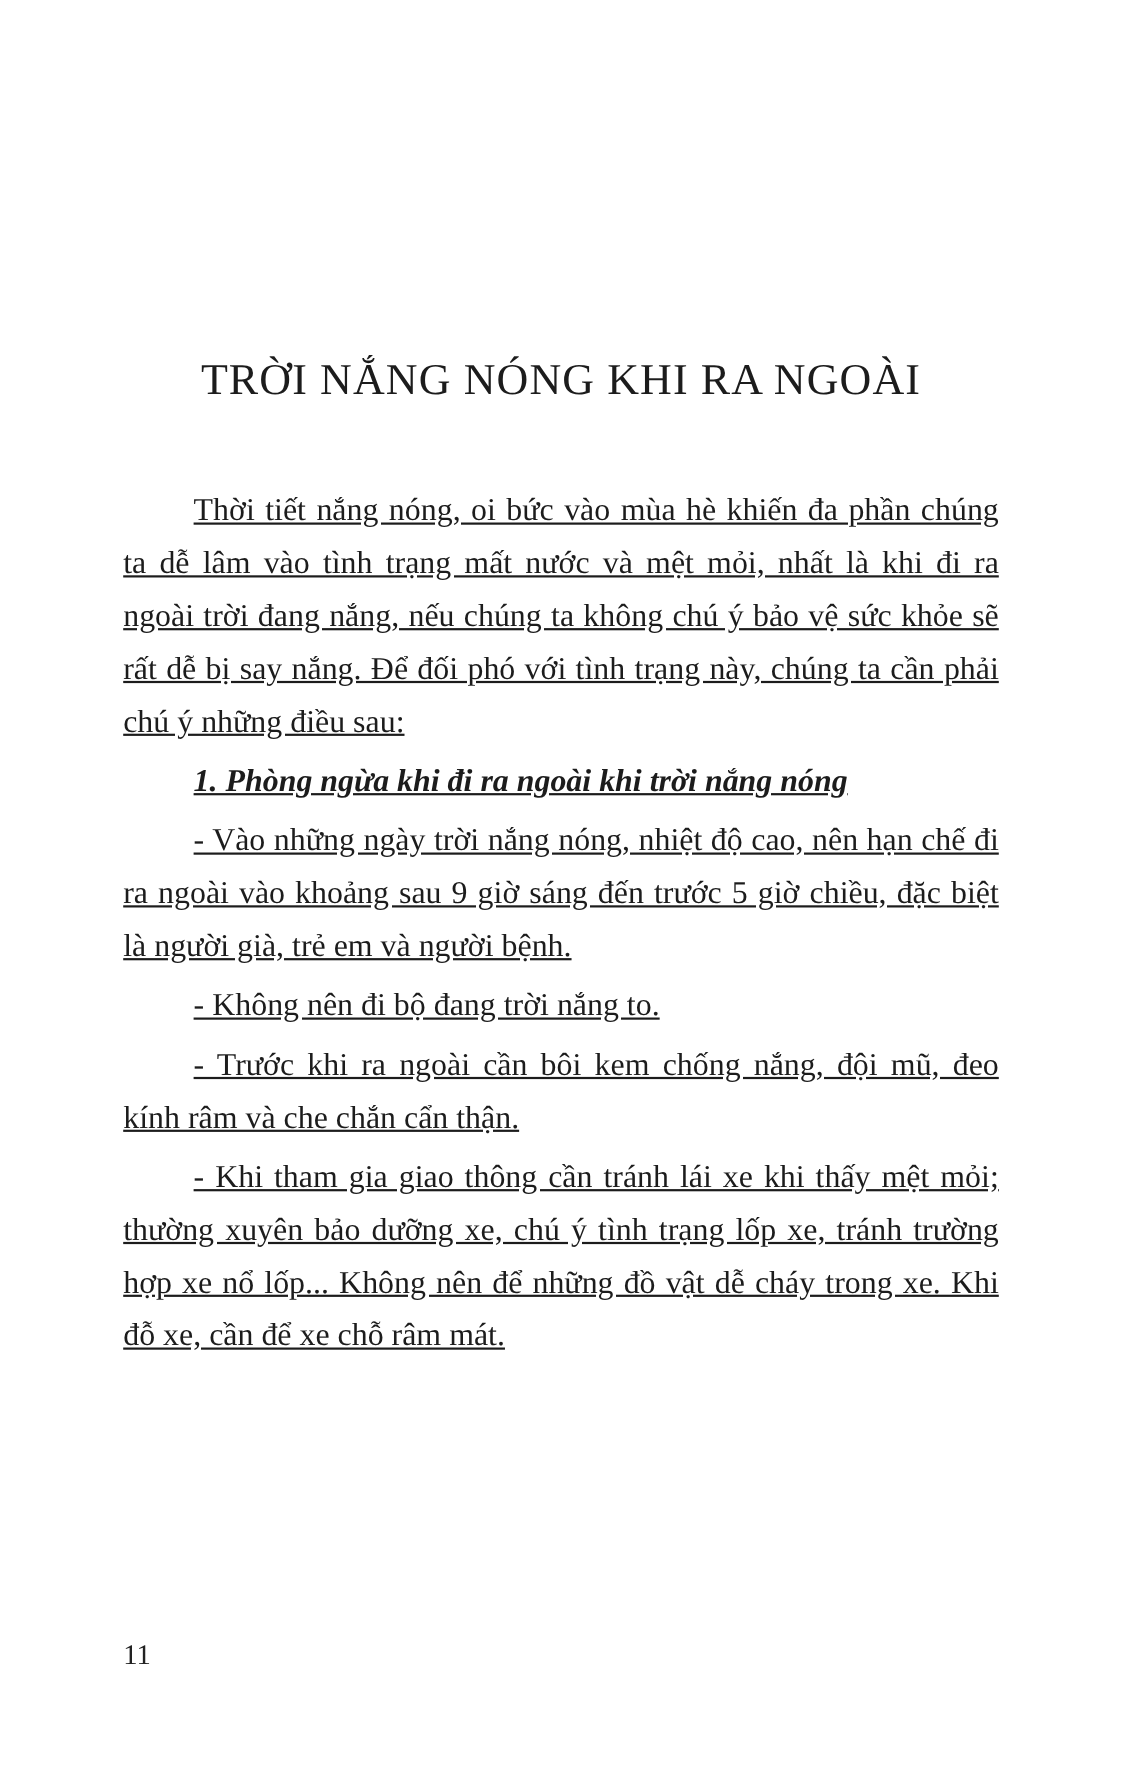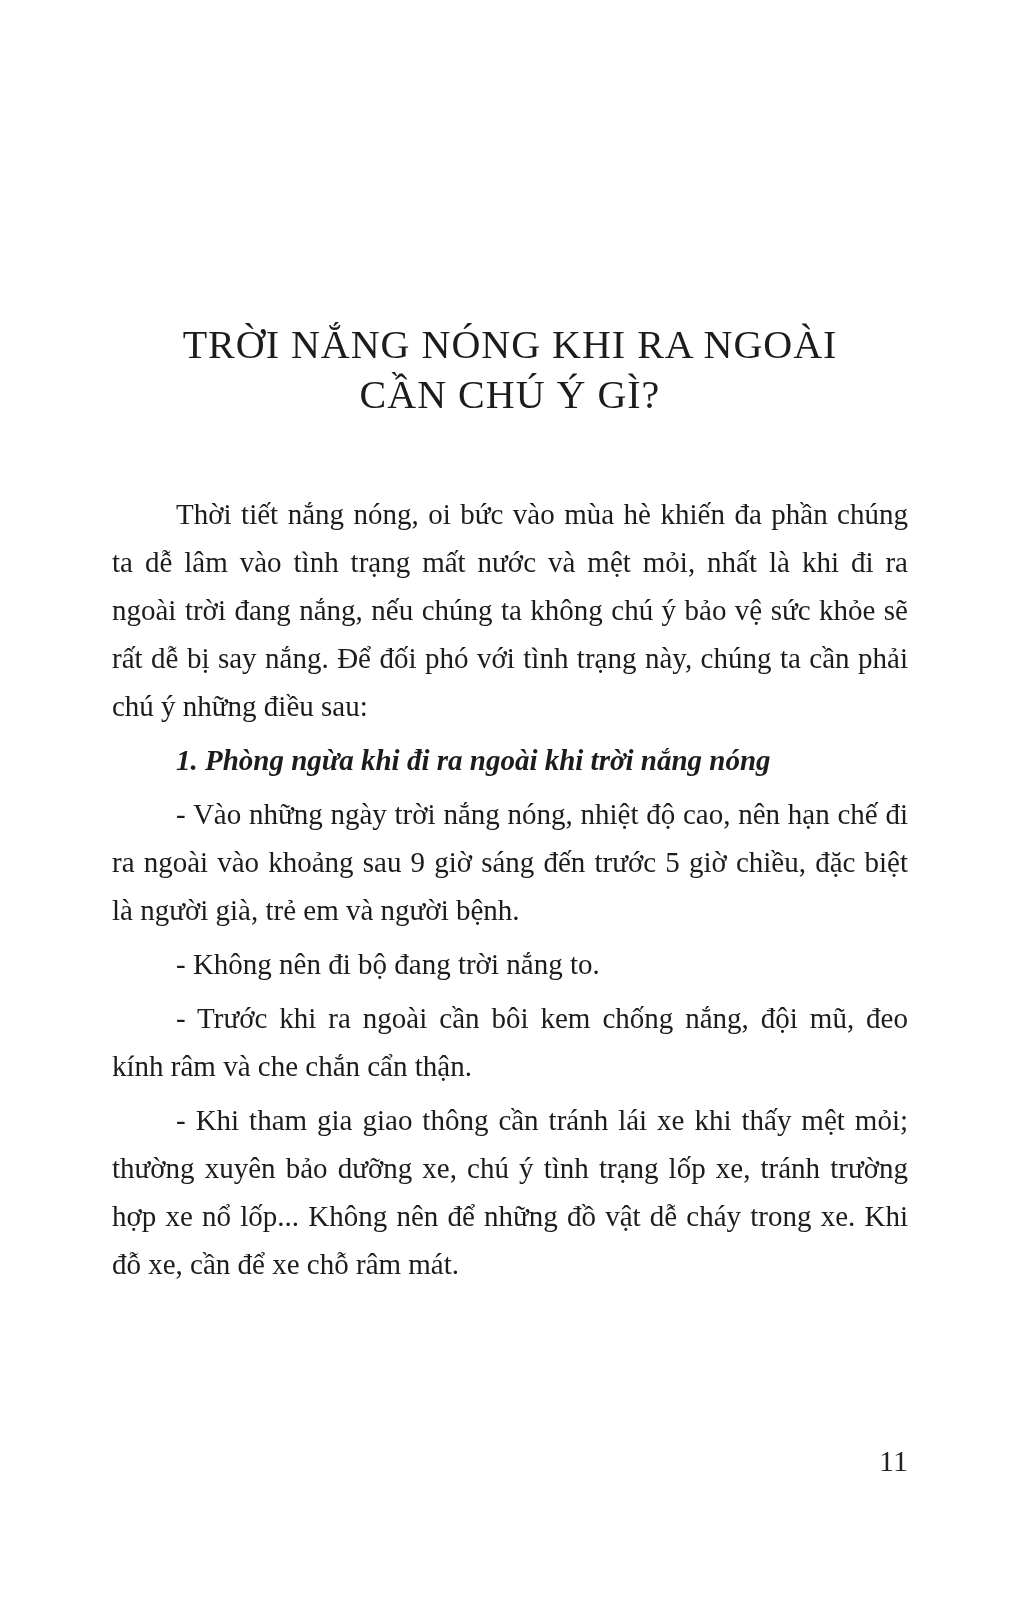--- a/index.html
+++ b/index.html
@@ -35,45 +35,45 @@
   }
   .body-text {
     margin-top: 70px;
     font-size: 29px;
     line-height: 48px;
     text-align: justify;
   }
   .body-text p {
     margin: 0 0 6px 0;
     text-indent: 64px;
+    text-decoration: underline;
   }
   .section-heading {
     font-weight: bold;
     font-style: italic;
   }
   .page-number {
     position: absolute;
-    top: 1444px;
+    top: 1488px;
     left: 112px;
     width: 796px;
-    text-align: right;
-    font-size: 30px;
+    text-align: left;
+    font-size: 26px;
     line-height: 34px;
     color: #222222;
   }
 </style>
 </head>
 <body>
 
 <div class="page">
   <div class="content">
 
     <h1 class="doc-title">
       <span class="title-line">TRỜI NẮNG NÓNG KHI RA NGOÀI</span>
-      <span class="title-line">CẦN CHÚ Ý GÌ?</span>
     </h1>
 
     <div class="body-text">
       <p>Thời tiết nắng nóng, oi bức vào mùa hè khiến đa phần chúng ta dễ lâm vào tình trạng mất nước và mệt mỏi, nhất là khi đi ra ngoài trời đang nắng, nếu chúng ta không chú ý bảo vệ sức khỏe sẽ rất dễ bị say nắng. Để đối phó với tình trạng này, chúng ta cần phải chú ý những điều sau:</p>
 
       <p class="section-heading">1. Phòng ngừa khi đi ra ngoài khi trời nắng nóng</p>
 
       <p>- Vào những ngày trời nắng nóng, nhiệt độ cao, nên hạn chế đi ra ngoài vào khoảng sau 9 giờ sáng đến trước 5 giờ chiều, đặc biệt là người già, trẻ em và người bệnh.</p>
 
       <p>- Không nên đi bộ đang trời nắng to.</p>

